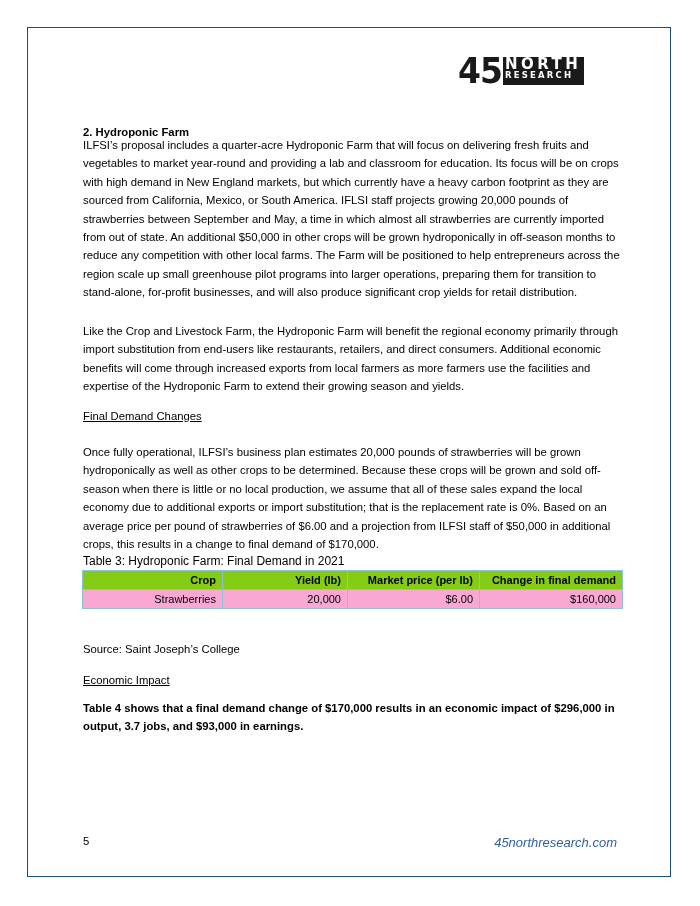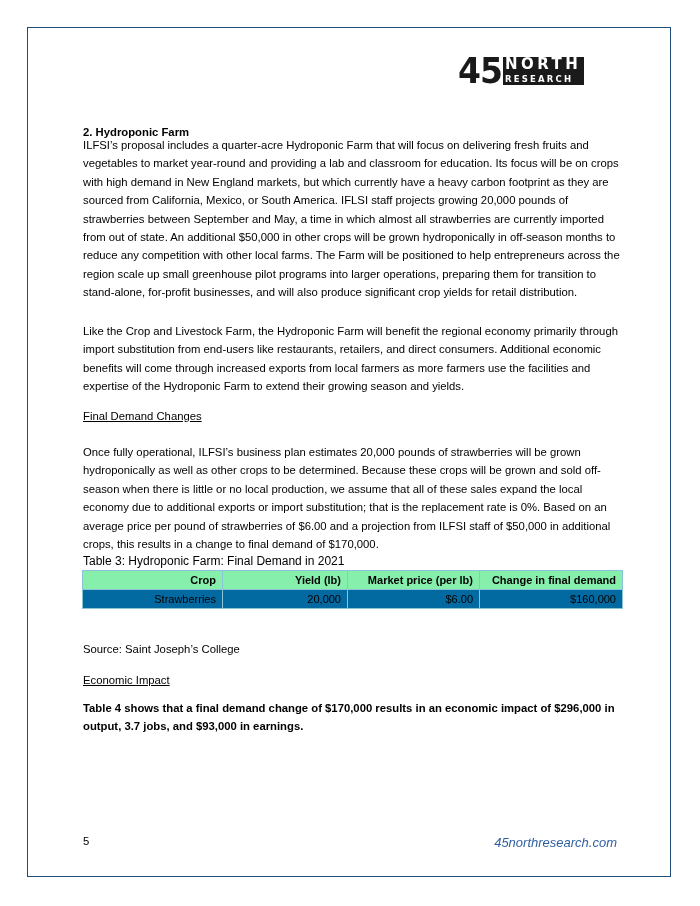--- a/index.html
+++ b/index.html
@@ -3,34 +3,34 @@
   <meta charset="utf-8">
   <style>
     html, body { margin: 0; padding: 0; background: #ffffff; }
     body { width: 700px; height: 906px; position: relative; overflow: hidden;
       font-family: "Liberation Sans", sans-serif; color: #000; }
     .page-frame { position: absolute; left: 27px; top: 27px; width: 644px; height: 850px;
       border: 1.5px solid #1f4e79; box-sizing: border-box; }
     .logo { position: absolute; left: 458px; top: 57px; height: 28px; display: flex; align-items: stretch; }
     .logo-num { font-family: "DejaVu Sans", sans-serif; font-weight: 900; font-size: 33px; line-height: 28px;
       letter-spacing: -1px; color: #1a1a1a; transform: scaleY(1.05); }
-    .logo-box { display: flex; flex-direction: column; justify-content: space-between; background: #1a1a1a;
+    .logo-box { display: flex; flex-direction: column; background: #1a1a1a;
       color: #fff; padding: 1px 3px 1px 2px; margin-left: 1px; }
     .logo-north { font-family: "DejaVu Sans", sans-serif; font-weight: 700; font-size: 15px; line-height: 13px;
       letter-spacing: 3.5px; color: #fff; }
     .logo-research { font-family: "DejaVu Sans", sans-serif; font-weight: 700; font-size: 8.5px; line-height: 9px;
       letter-spacing: 2.2px; color: #fff; }
     .h2 { position: absolute; left: 83px; top: 126px; font-weight: 700; font-size: 11.3px; }
     .para { position: absolute; left: 83px; width: 540px; font-size: 11.3px; line-height: 18.4px; margin: 0; }
     .u { text-decoration: underline; }
     .caption { position: absolute; left: 83px; top: 554px; font-size: 12px; }
     table.t3 { position: absolute; left: 82px; top: 570px; width: 541px; border-collapse: collapse; font-size: 11px; }
     table.t3 td, table.t3 th { border: 1px solid #8cc3d6; padding: 1px 6px; height: 16px; text-align: right; }
-    table.t3 th { font-weight: 700; background: #86efac; }
-    table.t3 tr.shaded td { background: #0369a1; }
+    table.t3 th { font-weight: 700; background: #84cc16; }
+    table.t3 tr.shaded td { background: #f9a8d4; }
     table.t3 td.bold { font-weight: 700; }
     .source { position: absolute; left: 83px; top: 643px; font-size: 11.3px; }
     .footer-num { position: absolute; left: 83px; top: 835px; font-size: 11.3px; }
     .footer-url { position: absolute; right: 83px; top: 835px; font-size: 13px; color: #2e5fa0; font-style: italic; }
   </style>
 </head>
 <body>
 
 <div class="page-frame"></div>
 

